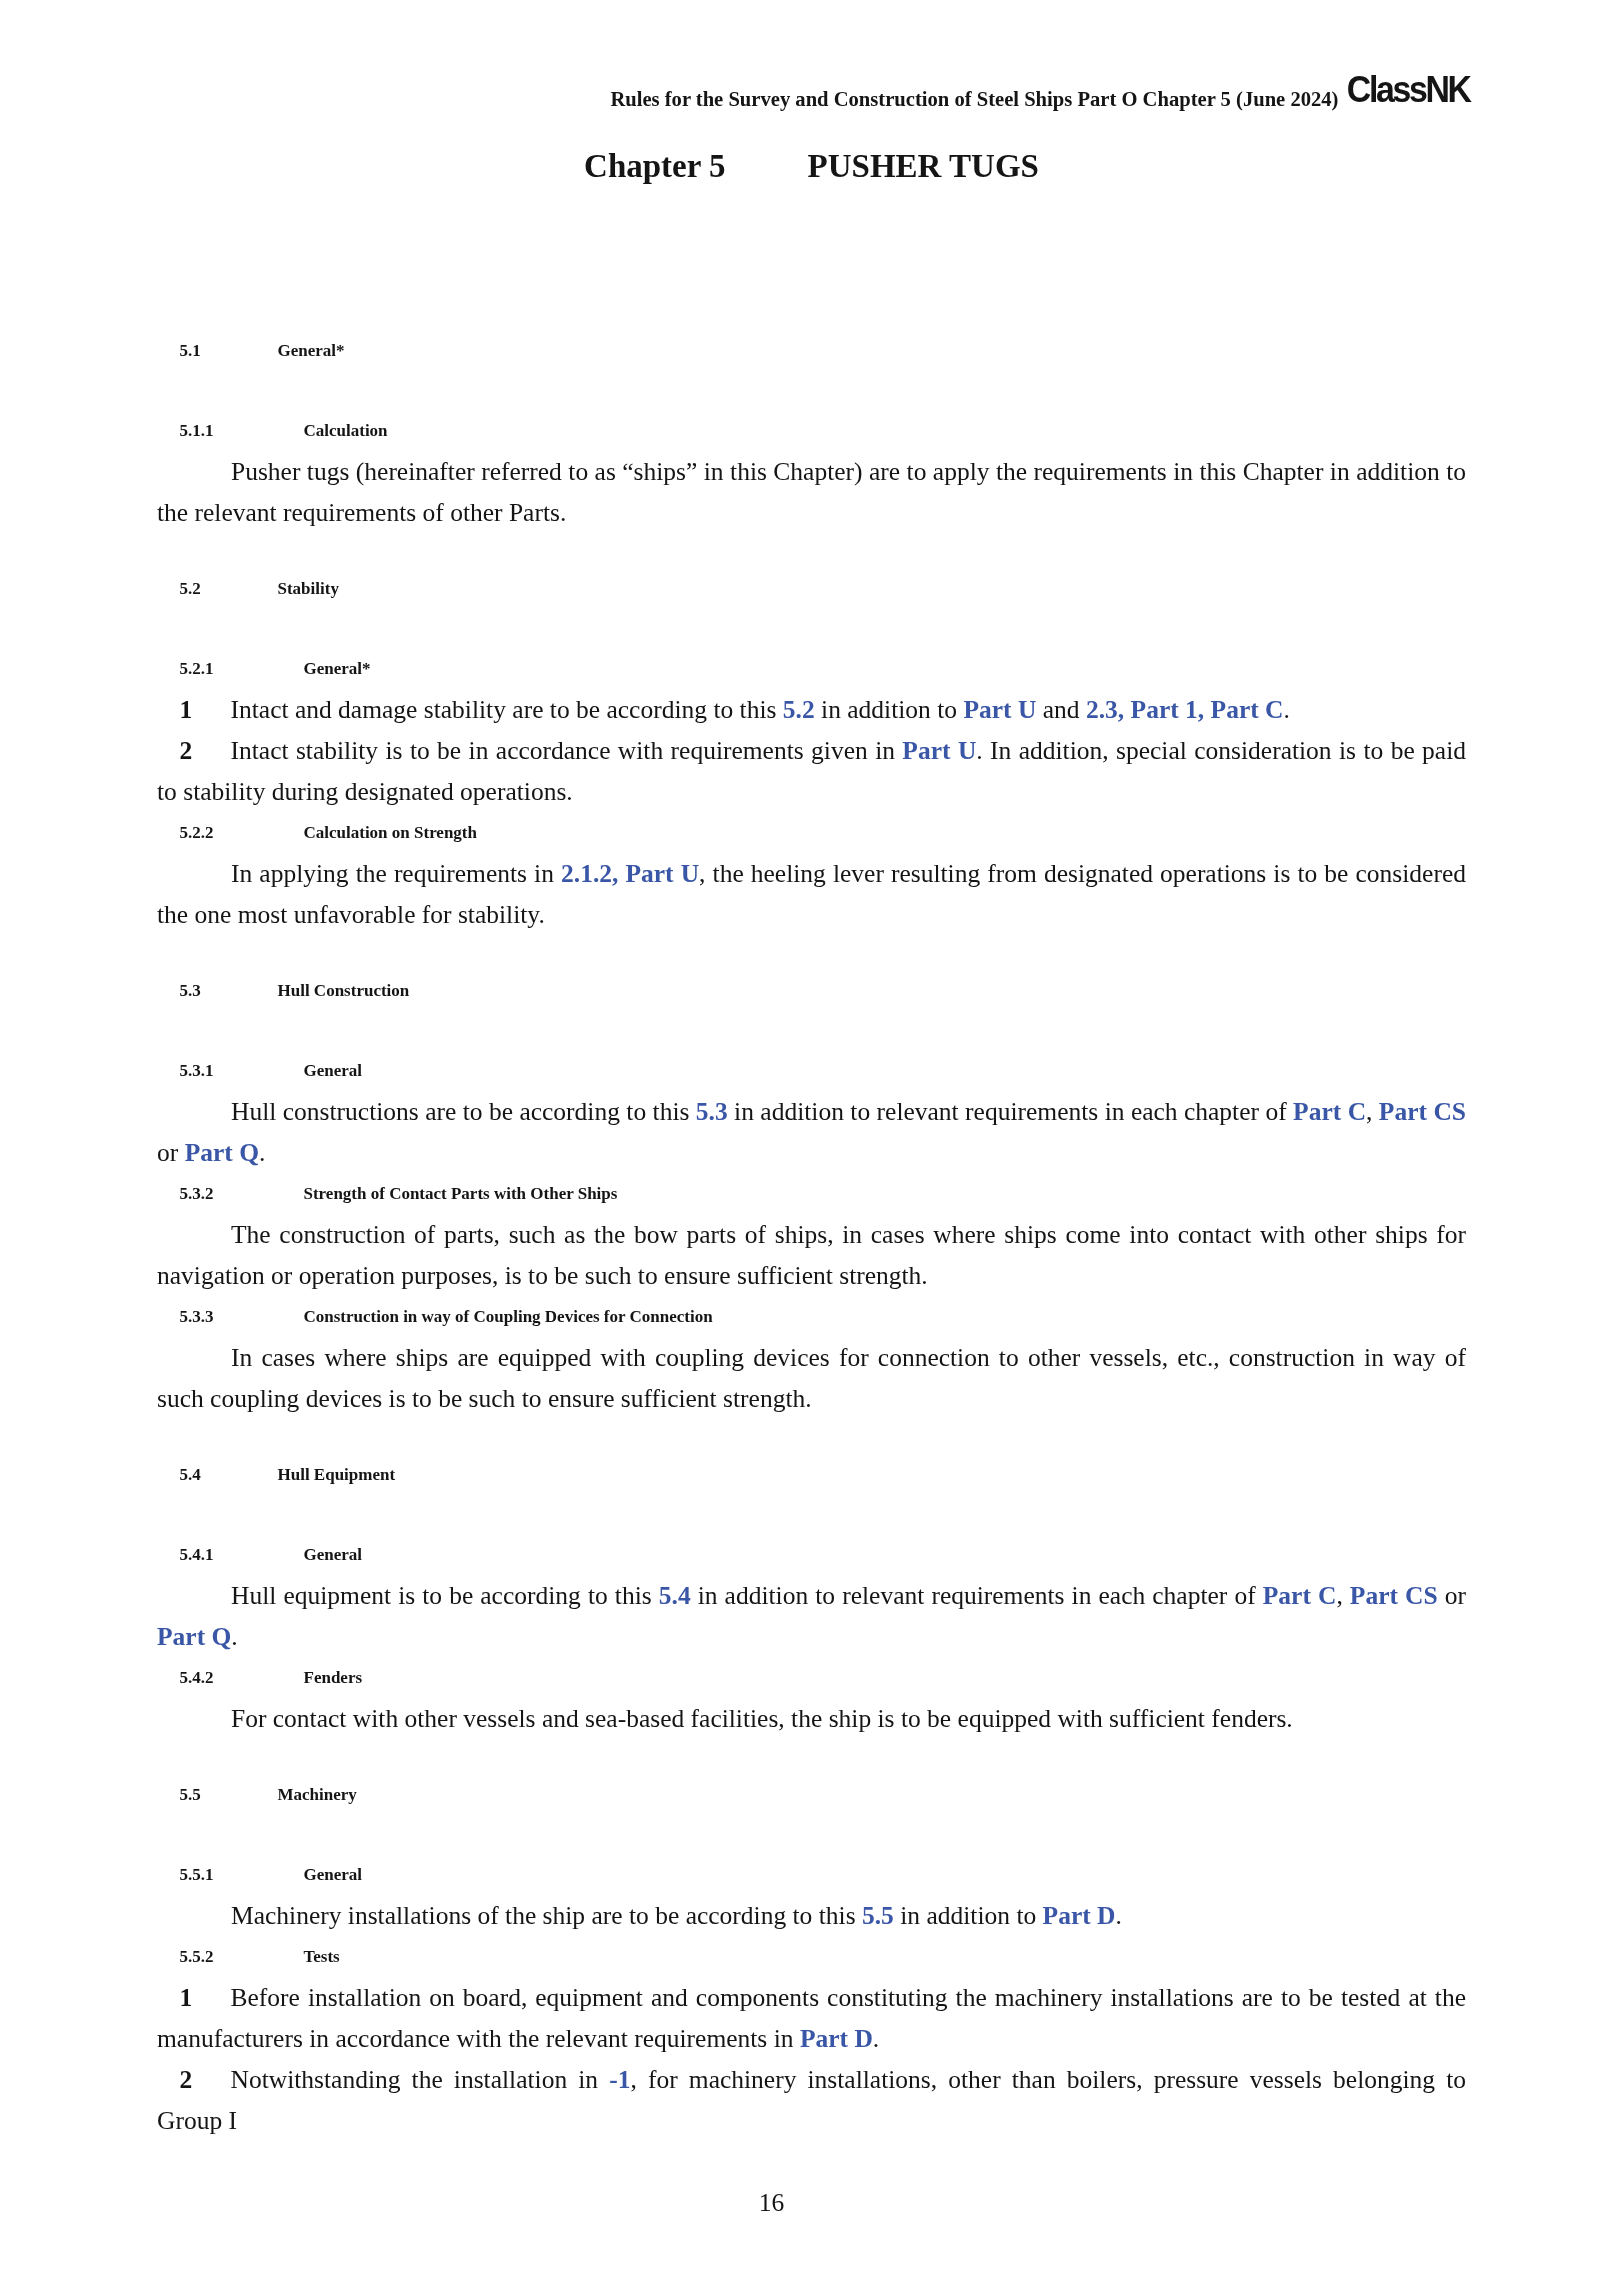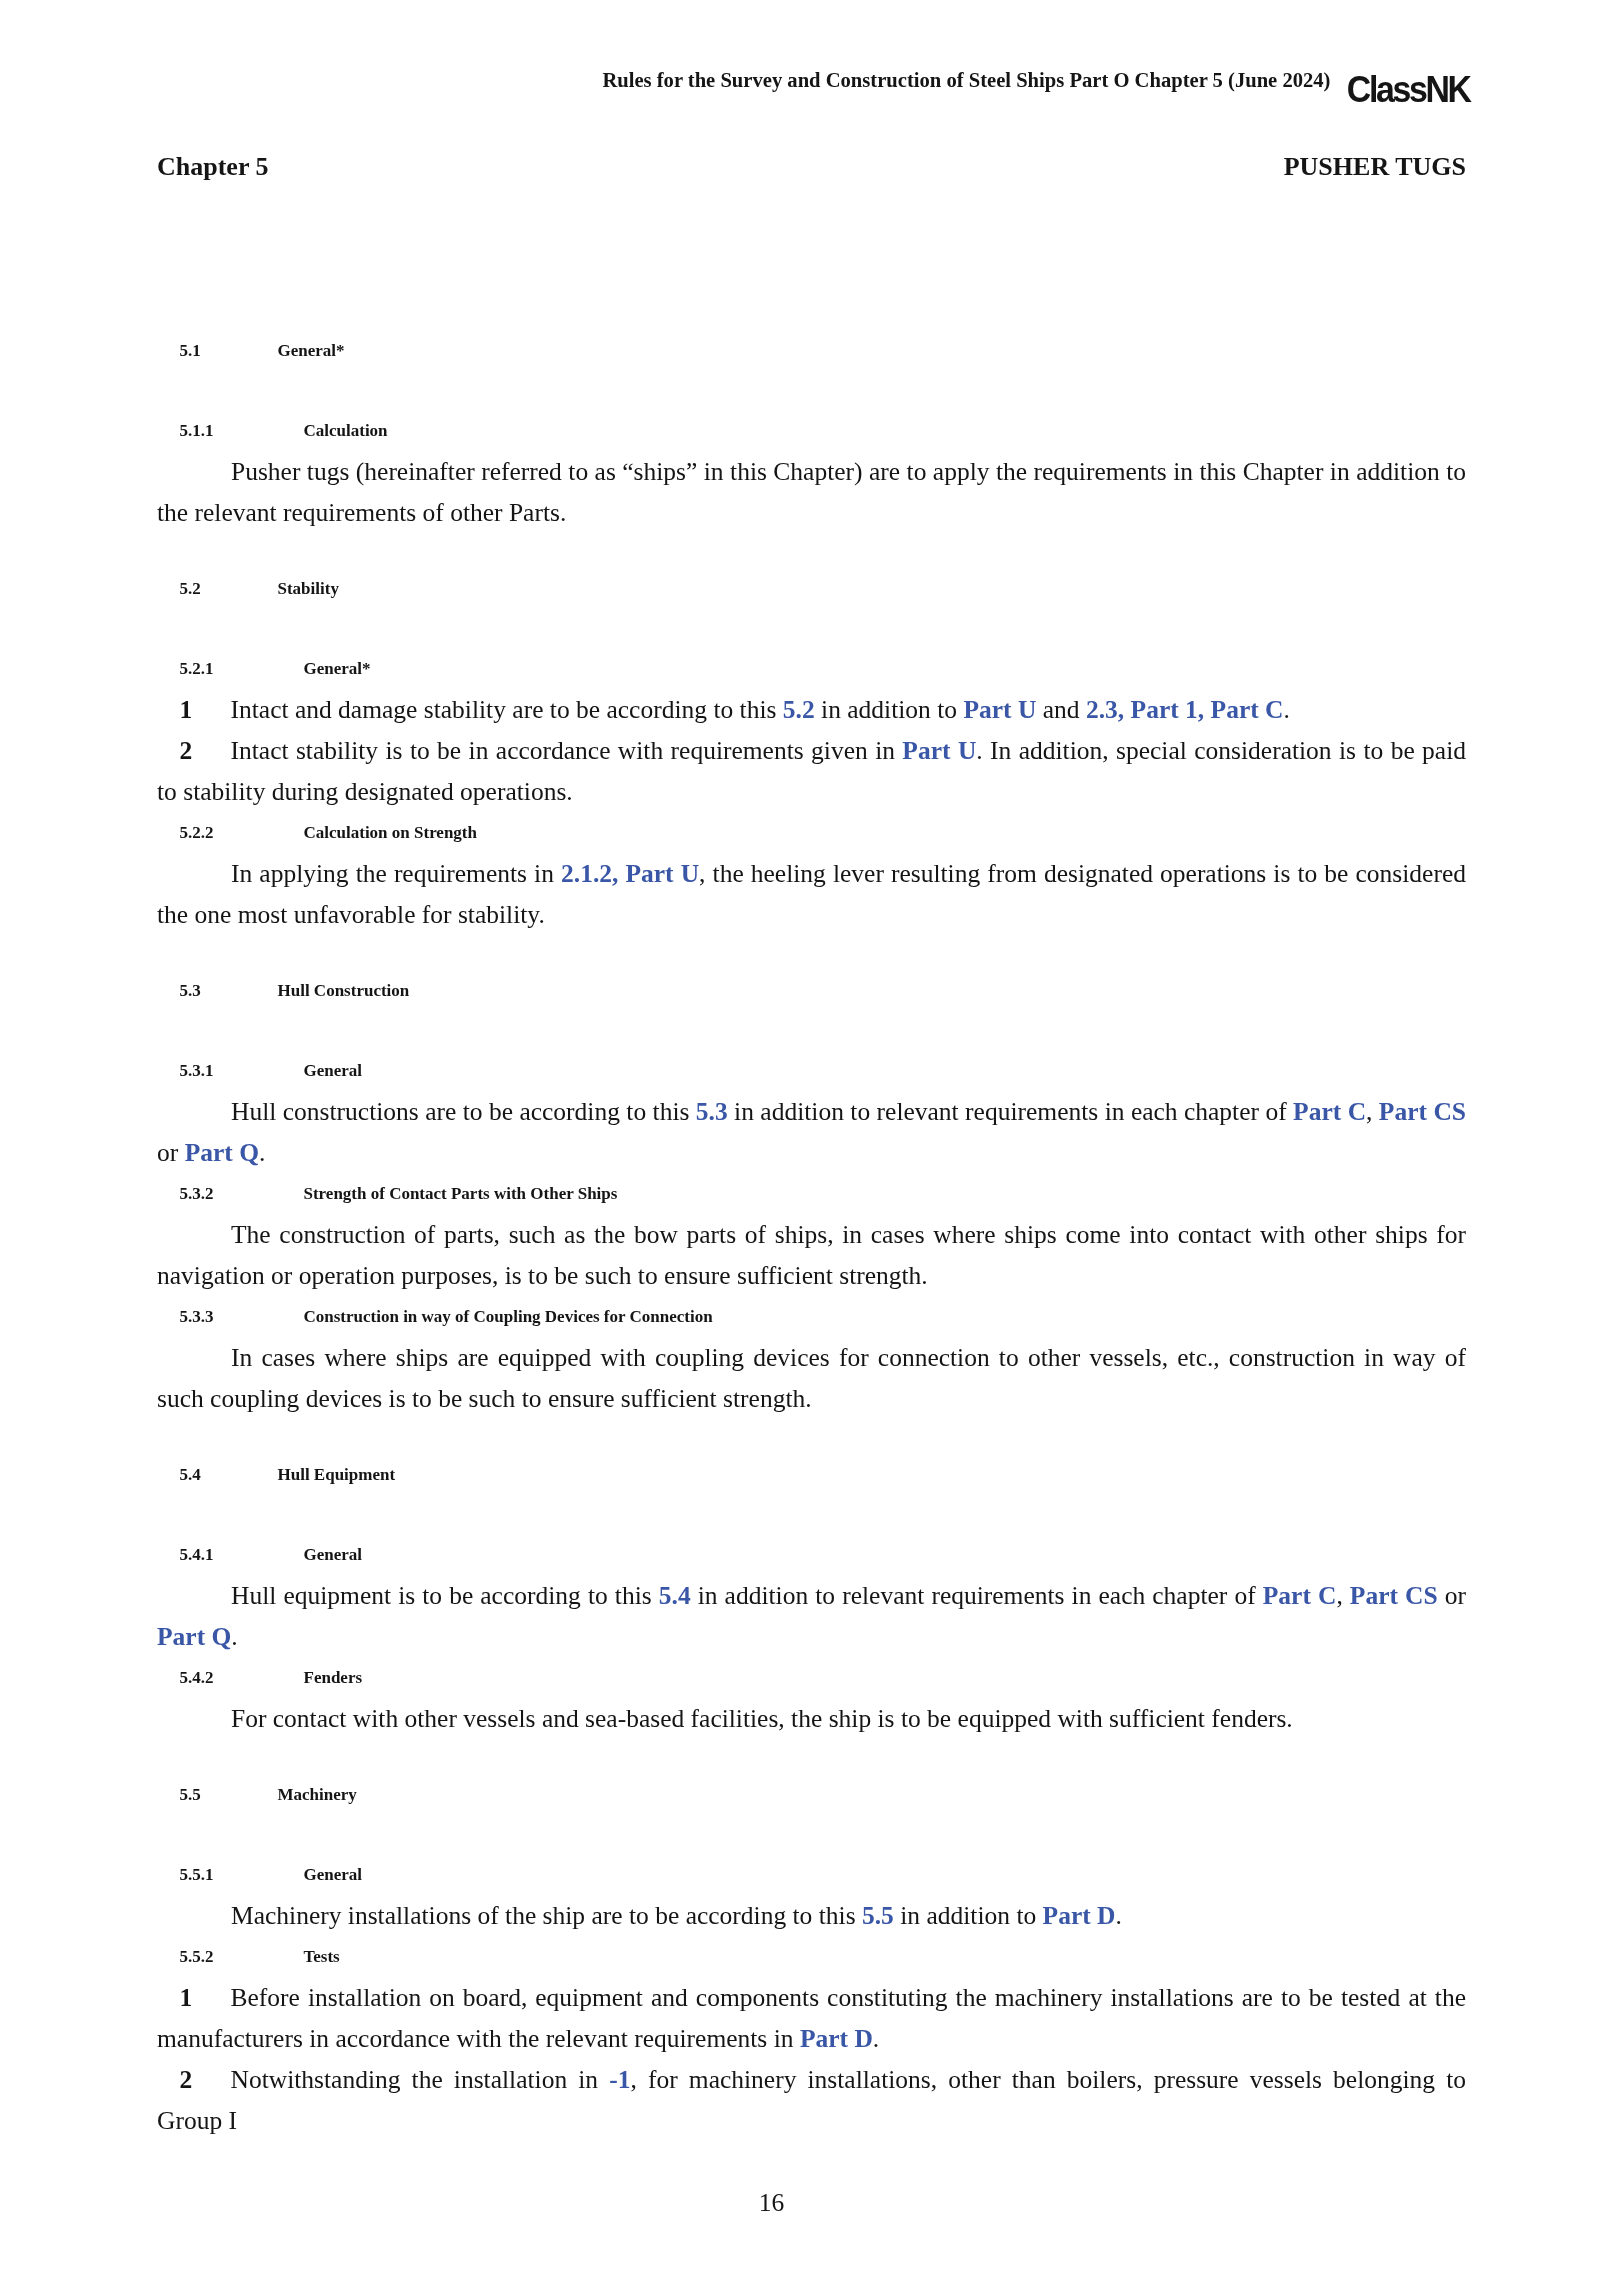--- a/index.html
+++ b/index.html
@@ -7,37 +7,37 @@
   .page{
     position:relative;
     width:1621px;height:2293px;
     background:#ffffff;
     color:var(--ink);
     font-family:"Liberation Serif","DejaVu Serif",serif;
     overflow:hidden;
   }
   .header{
     position:absolute;top:69px;right:151px;
-    display:flex;align-items:flex-start;gap:9px;
+    display:flex;align-items:flex-end;gap:1px;
   }
   .header-text{
     font-weight:bold;font-size:20.6px;white-space:nowrap;
   }
   .logo{
     font-family:"Liberation Sans","DejaVu Sans",sans-serif;
     font-weight:bold;font-size:36px;letter-spacing:-2.5px;
     transform:scaleX(.94);transform-origin:right center;
     white-space:nowrap;
   }
   .doc{
     position:absolute;left:157px;top:145px;width:1309px;
   }
   .chapter-title{
-    display:flex;justify-content:space-between;gap:82px;
-    font-weight:bold;font-size:26px;line-height:43px;
+    display:flex;justify-content:center;gap:82px;
+    font-weight:bold;font-size:33px;line-height:43px;
     margin:0 0 142px 0;
   }
   .heading{
     font-weight:bold;font-size:17px;line-height:41px;
     margin:0 0 0 22.5px;
   }
   .heading.h1{margin-top:35px;margin-bottom:39px;}
   .heading .num{display:inline-block;}
   .heading.h1 .num{width:98px;}
   .heading.h2 .num{width:124px;}

